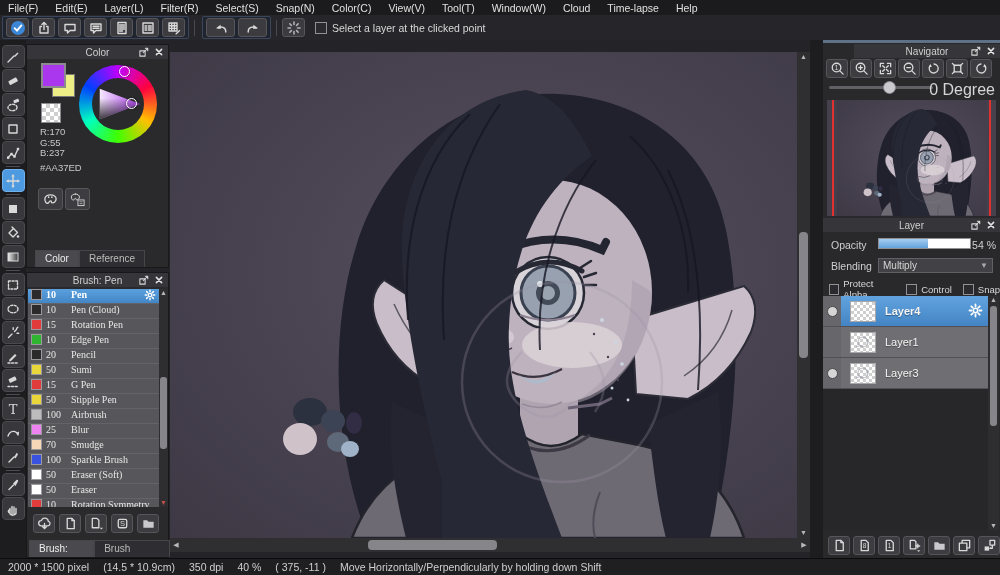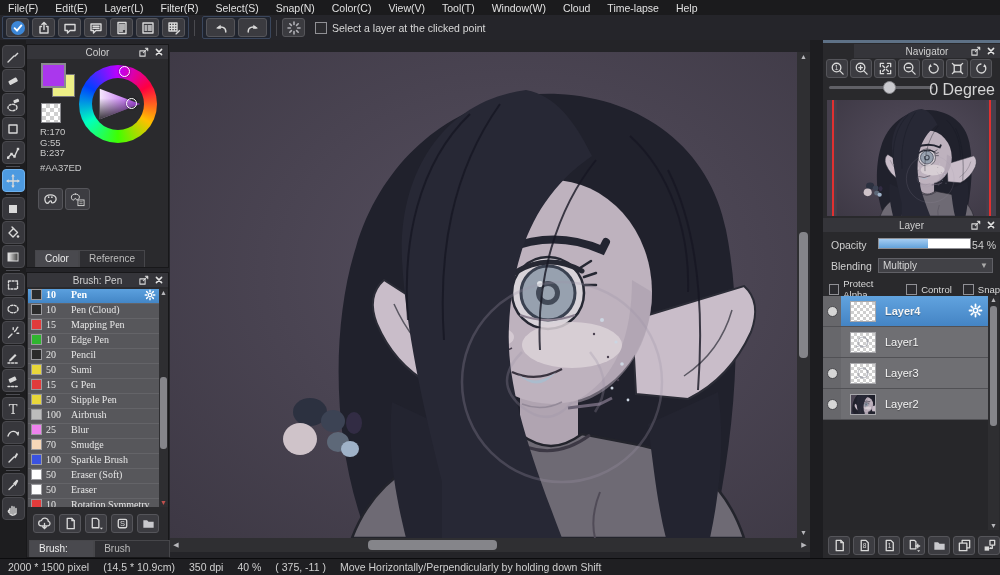--- a/index.html
+++ b/index.html
@@ -469,21 +469,21 @@
             </svg></span>
         </div>
         <div class="brow">
           <span class="bsw" style="background: rgb(43, 43, 43);"></span>
           <span class="bsz">10</span>
           <span class="bnm">Pen (Cloud)</span>
         </div>
         <div class="brow">
           <span class="bsw" style="background: rgb(226, 59, 59);"></span>
           <span class="bsz">15</span>
-          <span class="bnm">Mapping Pen</span>
+          <span class="bnm">Rotation Pen</span>
         </div>
         <div class="brow">
           <span class="bsw" style="background: rgb(47, 181, 47);"></span>
           <span class="bsz">10</span>
           <span class="bnm">Edge Pen</span>
         </div>
         <div class="brow">
           <span class="bsw" style="background: rgb(43, 43, 43);"></span>
           <span class="bsz">20</span>
           <span class="bnm">Pencil</span>
@@ -739,31 +739,20 @@
               <span class="dot"></span>
             </div>
             <div class="lbody">
               <div class="lthumb checker"><svg width="24" height="19" viewBox="0 0 24 19">
                   <g fill="none" stroke="#9093a0" stroke-width="1" opacity=".65">
                     <circle cx="12" cy="9" r="5"></circle>
                     <path d="M5 14q4-3 8 0M14 4q4 3 2 8"></path>
                   </g>
                 </svg></div>
               <span class="lname">Layer3</span>
-            </div>
-          </div>
-          <div class="lrow">
-            <div class="dotcol">
-              <span class="dot"></span>
-            </div>
-            <div class="lbody">
-              <div class="lthumb checker"><svg width="24" height="19" viewBox="150 30 360 420" preserveAspectRatio="xMidYMid slice">
-                  <use href="#artwork"></use>
-                </svg></div>
-              <span class="lname">Layer2</span>
             </div>
           </div>
         </div>
       <div class="vscroll" style="left:165px;top:78px;width:11px;height:234px;">
         <span class="sarrow" style="top:0;">▲</span>
         <div class="vthumb" style="top:10px;left:2px;width:7px;height:120px;"></div>
         <span class="sarrow" style="bottom:0;">▼</span>
       </div>
       <div class="btnrow" id="layerbtns" style="left:5px;top:318px;gap:3px;">
           <button class="pbtn">

